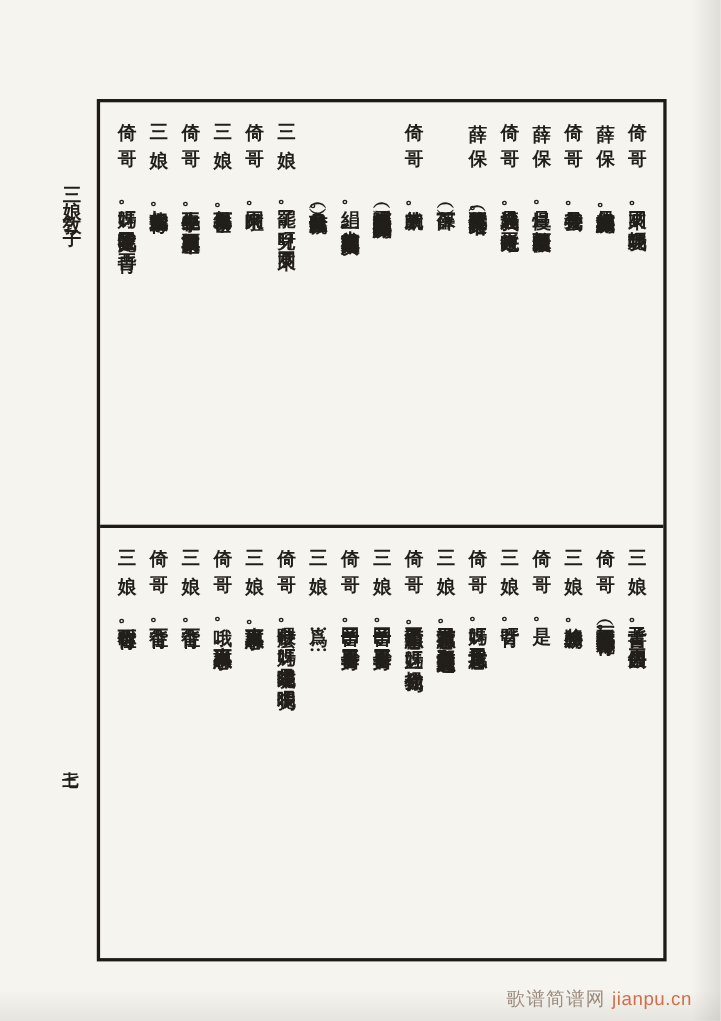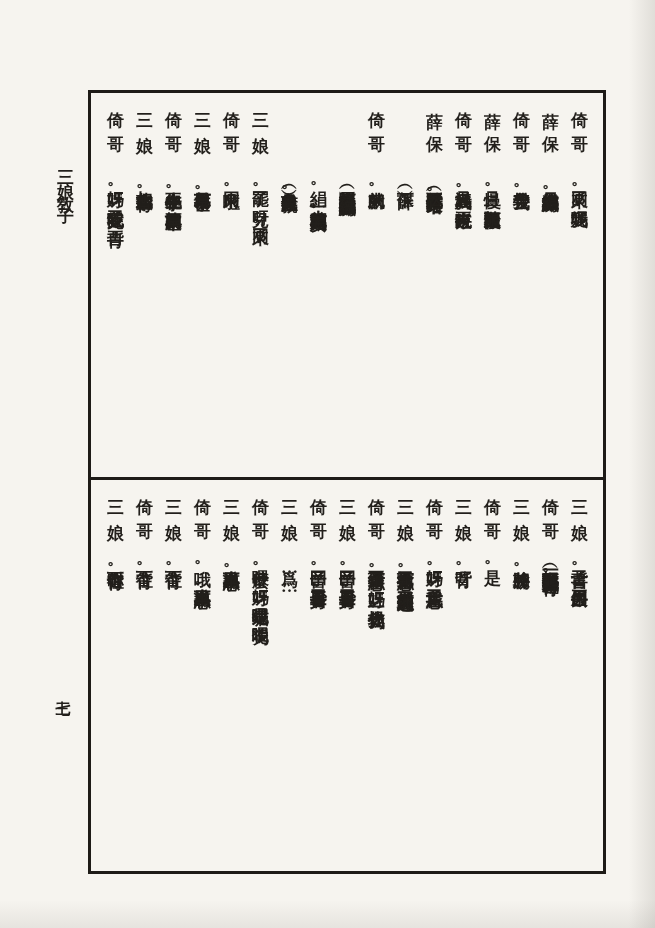--- a/index.html
+++ b/index.html
@@ -119,14 +119,17 @@
         <div class="column"><span class="speaker">三娘</span><span class="dialogue">爲……</span></div>
         <div class="column"><span class="speaker">倚哥</span><span class="dialogue">喂什麼。媽呀。是喂貓呢。喂狗呢。</span></div>
         <div class="column"><span class="speaker">三娘</span><span class="dialogue">爲人謀而不忠乎。</span></div>
         <div class="column"><span class="speaker">倚哥</span><span class="dialogue">哦。爲人謀而不忠乎。</span></div>
         <div class="column"><span class="speaker">三娘</span><span class="dialogue">往下背。</span></div>
         <div class="column"><span class="speaker">倚哥</span><span class="dialogue">往下背。</span></div>
         <div class="column"><span class="speaker">三娘</span><span class="dialogue">叫你往下背。</span></div>
       </div>
   </div>
 
+  <div class="watermark">
+    <span class="name">歌谱简谱网</span><span class="url">jianpu.cn</span>
+  </div>
 
 </div>
 
 </body></html>

